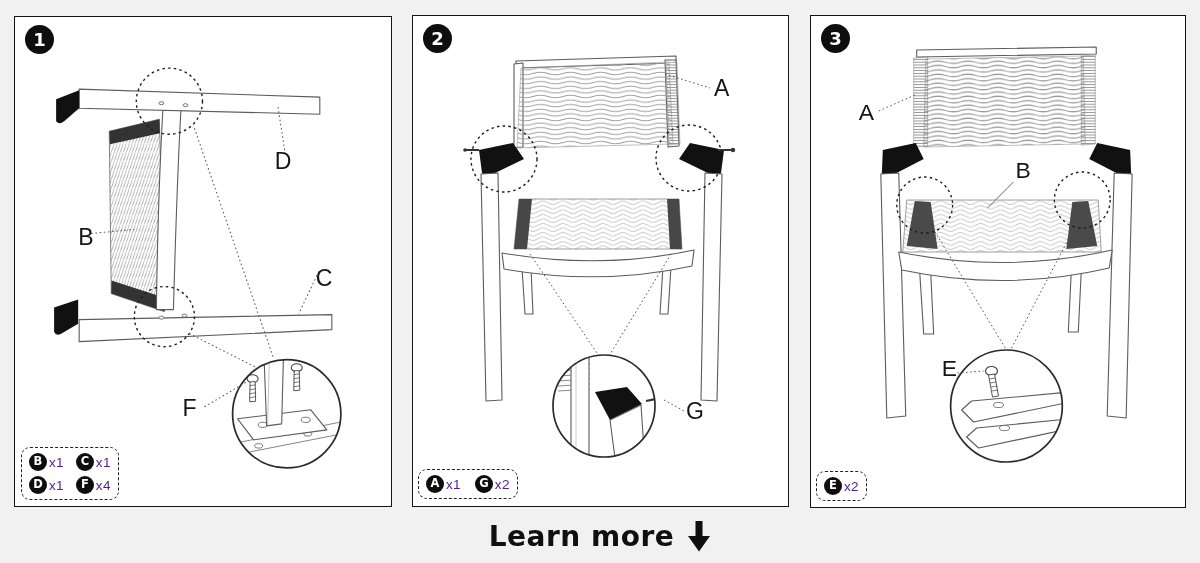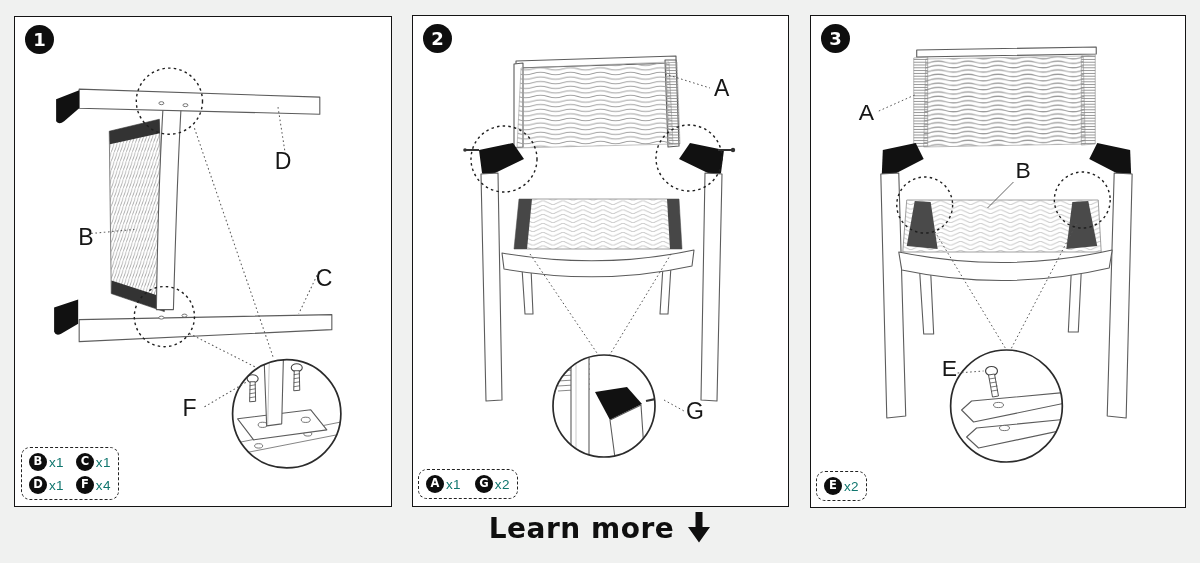--- a/index.html
+++ b/index.html
@@ -27,24 +27,24 @@
   }
   #parts1{left:6px;top:430px;grid-template-columns:auto auto;column-gap:12px;row-gap:5px;}
   #parts2{left:5px;top:453px;grid-auto-flow:column;column-gap:14px;}
   #parts3{left:5px;top:455px;grid-auto-flow:column;}
   .part{display:flex;align-items:center;gap:2px;}
   .part-badge{
     width:18px;height:18px;border-radius:50%;background:#0d0d0d;color:#fff;
     display:flex;align-items:center;justify-content:center;
     font-size:11.5px;font-weight:bold;font-family:"DejaVu Sans", sans-serif;line-height:1;
   }
-  .part-qty{font-size:13.5px;color:#0f766e;letter-spacing:0.3px;}
+  .part-qty{font-size:13.5px;color:#4c1d95;letter-spacing:0.3px;}
   #footer{
     position:absolute;left:0;right:0;top:512px;height:48px;
-    display:flex;justify-content:center;gap:13px;
+    display:flex;align-items:center;justify-content:center;gap:13px;
   }
   #footer .footer-label{
     font-family:"DejaVu Sans", sans-serif;font-weight:bold;font-size:28px;color:#0f0f0f;
     letter-spacing:0.5px;
   }
   .callout{font-family:"Liberation Sans", sans-serif;font-size:23px;fill:#161616;}
   .outline{fill:#ffffff;stroke:#5c5c5c;stroke-width:1.1;stroke-linejoin:round;}
   .thin{fill:none;stroke:#777777;stroke-width:0.9;}
   .blackfill{fill:#111111;stroke:none;}
   .dashcircle{fill:none;stroke:#1f1f1f;stroke-width:1.4;stroke-dasharray:2.5 3.2;}

